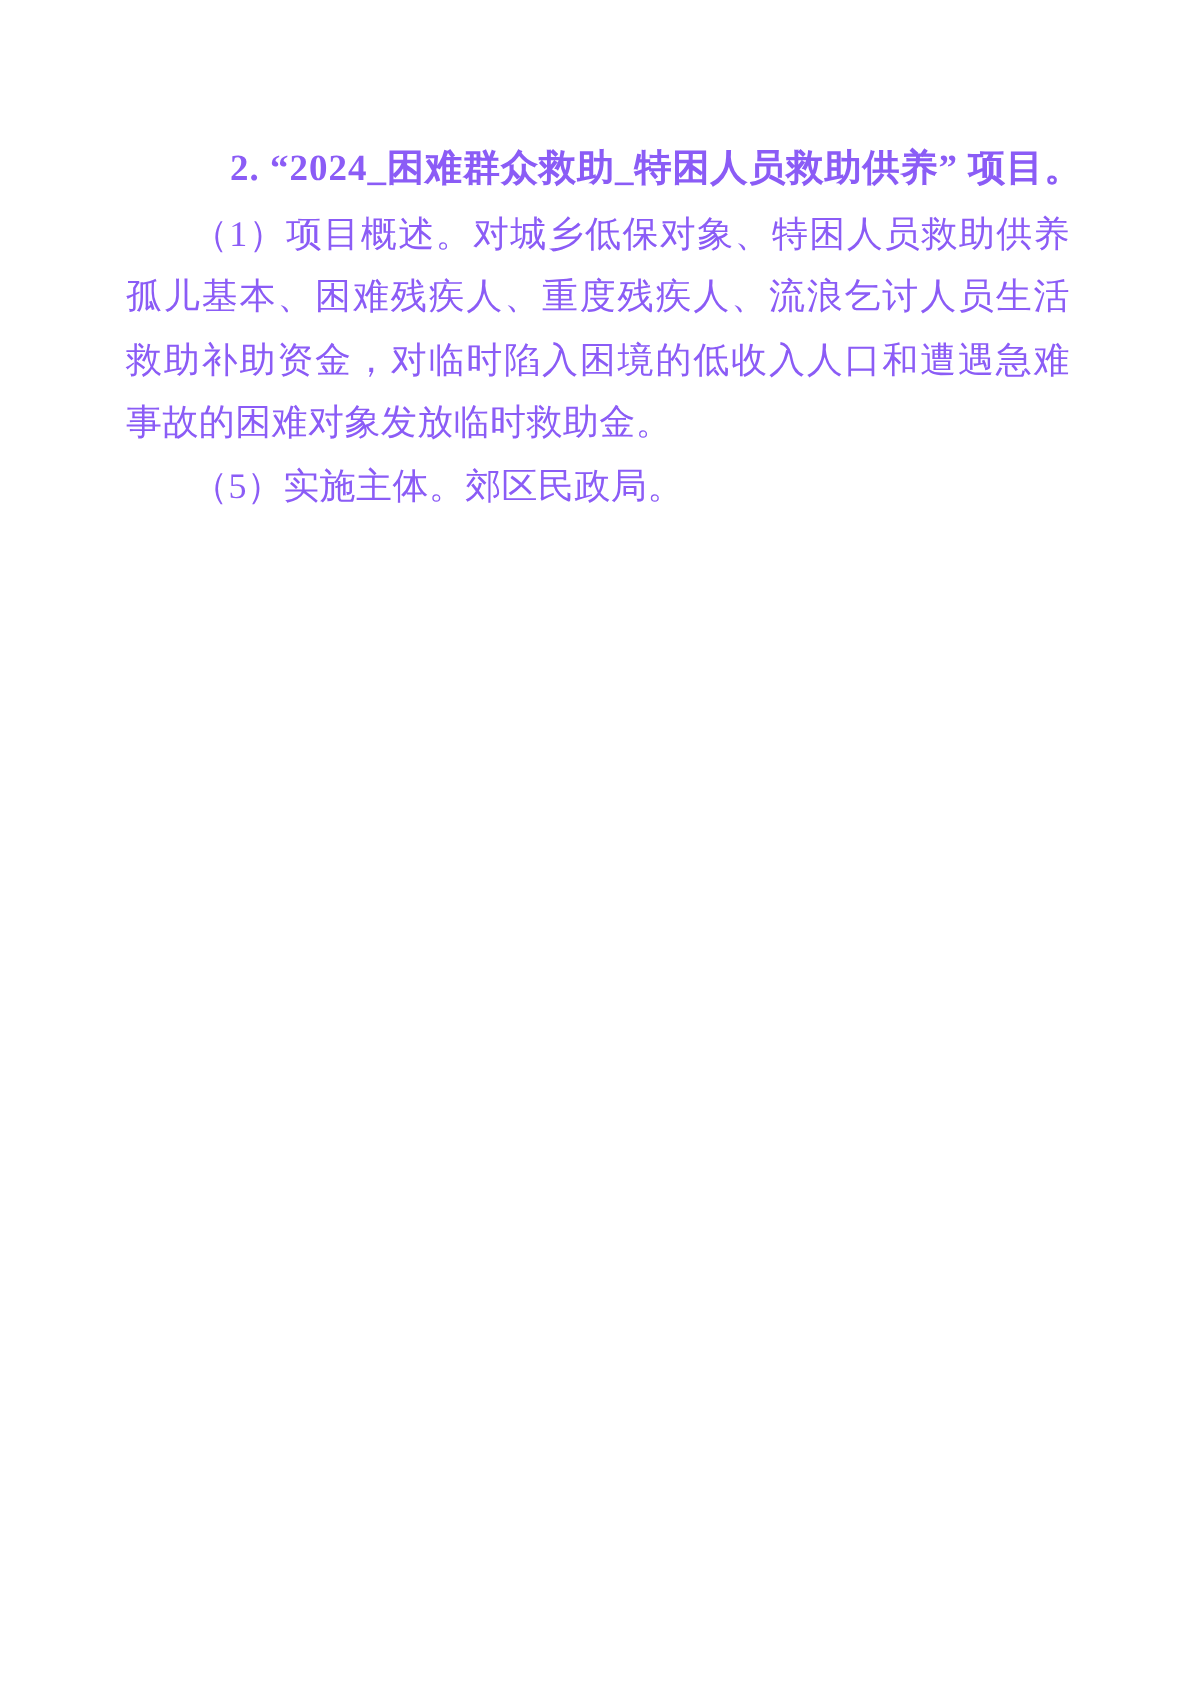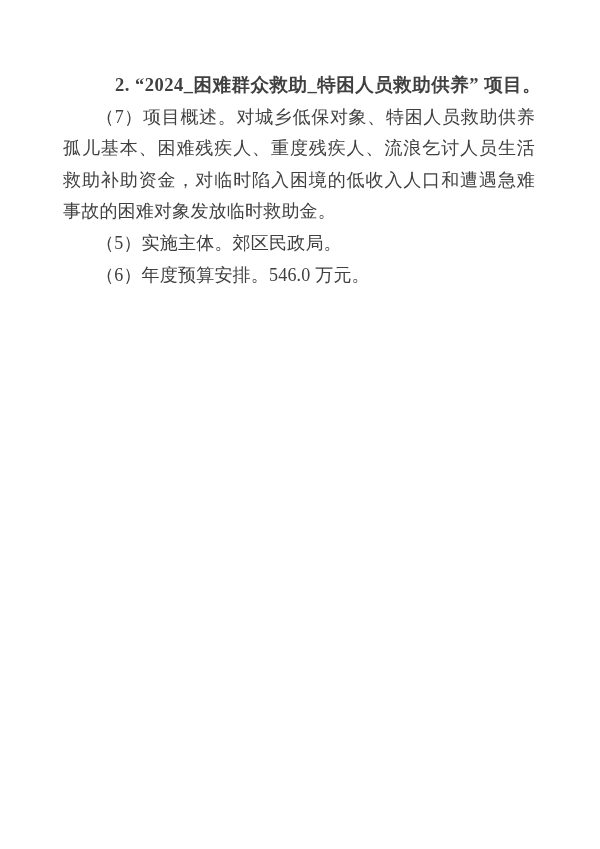--- a/index.html
+++ b/index.html
@@ -8,21 +8,21 @@
     background: #ffffff;
   }
   .page {
     position: relative;
     width: 600px;
     height: 849px;
     margin: 0 auto;
     background: #ffffff;
     overflow: hidden;
     font-family: "Liberation Serif", "DejaVu Serif", serif;
-    color: #404040;
+    color: #8b5cf6;
   }
   .content {
     position: absolute;
     top: 70px;
     left: 63px;
     right: 65px;
   }
   .doc-title {
     margin: 0;
     font-size: 18.5px;
@@ -41,17 +41,16 @@
     text-indent: 33px;
     letter-spacing: 0.2px;
   }
 </style>
 </head>
 <body>
 
 <div class="page">
   <div class="content">
     <h2 class="doc-title">2. “2024_困难群众救助_特困人员救助供养” 项目。</h2>
-    <p class="doc-par">（7）项目概述。对城乡低保对象、特困人员救助供养孤儿基本、困难残疾人、重度残疾人、流浪乞讨人员生活救助补助资金，对临时陷入困境的低收入人口和遭遇急难事故的困难对象发放临时救助金。</p>
+    <p class="doc-par">（1）项目概述。对城乡低保对象、特困人员救助供养孤儿基本、困难残疾人、重度残疾人、流浪乞讨人员生活救助补助资金，对临时陷入困境的低收入人口和遭遇急难事故的困难对象发放临时救助金。</p>
     <p class="doc-par">（5）实施主体。郊区民政局。</p>
-    <p class="doc-par">（6）年度预算安排。546.0 万元。</p>
   </div>
 </div>
 
 </body></html>

